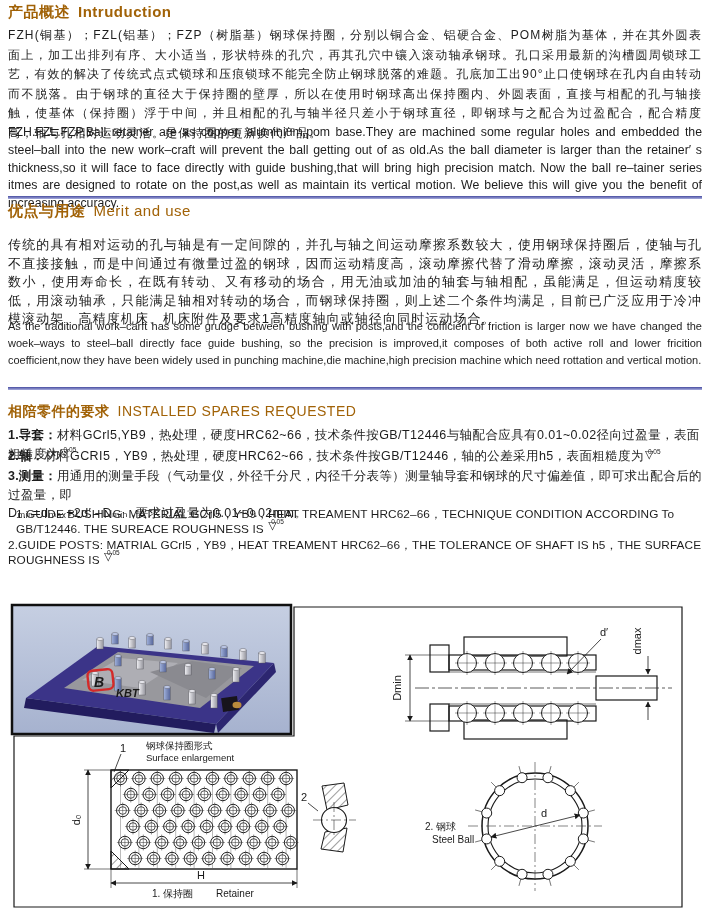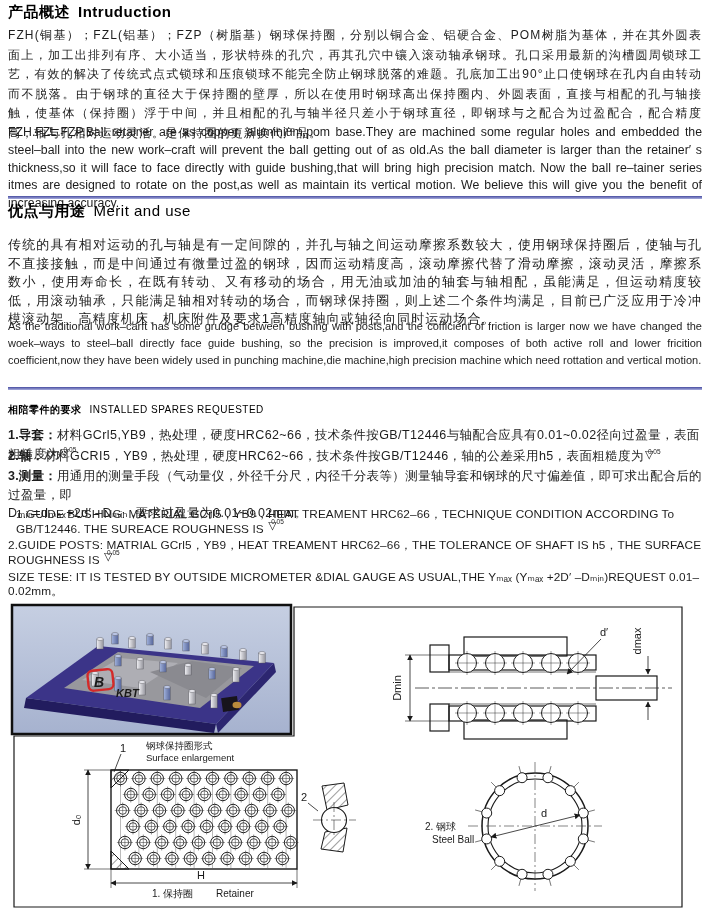--- a/index.html
+++ b/index.html
@@ -1,19 +1,19 @@
 <!DOCTYPE html>
 <html><head>
 <meta charset="utf-8">
 <style>
   html,body{margin:0;padding:0;background:#e8e8e8;}
   #page{position:relative;width:712px;height:920px;background:#fff;margin:0 auto;
         font-family:"Liberation Sans","DejaVu Sans",sans-serif;color:#1d1d1d;overflow:hidden;}
   .abs{position:absolute;left:8px;right:10px;}
-  .h1{font-size:15px;font-weight:bold;letter-spacing:.5px;color:#000000;}
+  .h1{font-size:15px;font-weight:bold;letter-spacing:.5px;color:#a16207;}
   .h-en{font-weight:bold;margin-left:8px;}
   .h-en2{font-weight:normal;margin-left:8px;}
   .cnp{font-size:12px;line-height:19.6px;text-align:justify;letter-spacing:1.1px;}
   .cnp2{font-size:13px;line-height:18.6px;text-align:justify;letter-spacing:1.1px;}
   .enp{font-size:12.3px;line-height:17.8px;text-align:justify;}
   .enp2{font-size:11px;line-height:16.8px;text-align:justify;}
   .divider{position:absolute;left:8px;right:10px;height:3px;
            background:linear-gradient(#474ca0,#a9aede);}
   .item-cn{font-size:12.5px;letter-spacing:.4px;line-height:19px;}
   .item-cn b{letter-spacing:.2px;margin-top:20px;}
@@ -48,21 +48,21 @@
   <div class="abs enp" style="top:124px;">FZH.FZL.FZP.Ball retainer are as copper, aluminium,pom base.They are machined some regular holes and embedded the steel–ball into the new work–craft will prevent the ball getting out of as old.As the ball diameter is larger than the retainer′ s thickness,so it will face to face directly with guide bushing,that will bring high precision match. Now the ball re–tainer series itmes are designed to rotate on the post,as well as maintain its vertical motion. We believe this will give you the benefit of increasing accuracy.</div>
   <div class="divider" style="top:196px;"></div>
 
   <div class="abs h1" style="top:202px;">
     <span>优点与用途</span><span class="h-en2">Merit and use</span>
   </div>
   <div class="abs cnp2" style="top:236px;">传统的具有相对运动的孔与轴是有一定间隙的，并孔与轴之间运动摩擦系数较大，使用钢球保持圈后，使轴与孔不直接接触，而是中间通过有微量过盈的钢球，因而运动精度高，滚动摩擦代替了滑动摩擦，滚动灵活，摩擦系数小，使用寿命长，在既有转动、又有移动的场合，用无油或加油的轴套与轴相配，虽能满足，但运动精度较低，用滚动轴承，只能满足轴相对转动的场合，而钢球保持圈，则上述二个条件均满足，目前已广泛应用于冷冲模滚动架、高精度机床、机床附件及要求1高精度轴向或轴径向同时运动场合。</div>
   <div class="abs enp2" style="top:318px;">As the traditional work–carft has some grudge between bushing with posts,and the cofficient of friction is larger now we have changed the woek–ways to steel–ball directly face guide bushing, so the precision  is improved,it composes of both active roll and lower fricition coefficient,now they have been widely used in punching machine,die machine,high precision machine which need rottation and vertical motion.</div>
   <div class="divider" style="top:387px;"></div>
 
-  <div class="abs h1" style="top:403px;font-size:10px;">
+  <div class="abs h1" style="top:403px;font-size:14px;">
     <span>相陪零件的要求</span><span class="h-en2">INSTALLED SPARES REQUESTED</span>
   </div>
 
   <div class="abs item-cn" style="top:426px;">
     <b>1.导套：</b><span>材料GCrl5,YB9，热处理，硬度HRC62~66，技术条件按GB/T12446与轴配合应具有0.01~0.02径向过盈量，表面粗糙度为</span><span class="rough"><span class="rv">0.05</span><span class="rg">▽</span></span>
   </div>
 
   <div class="abs item-cn" style="top:447px;">
     <b>2.轴：</b><span>材料GCRI5，YB9，热处理，硬度HRC62~66，技术条件按GB/T12446，轴的公差采用h5，表面粗糙度为</span><span class="rough"><span class="rv">0.05</span><span class="rg">▽</span></span>
   </div>
@@ -73,21 +73,20 @@
   </div>
 
   <div class="abs item-en" style="top:507px;margin-left:8px;">
     <span>1.GUIDE BUSHING: MATERIAL GCrl5，YB9，HEAT TREAMENT HRC62–66，TECHNIQUE CONDITION ACCORDING To GB/T12446. THE SUREACE ROUGHNESS IS </span><span class="rough"><span class="rv">0.05</span><span class="rg">▽</span></span>
   </div>
 
   <div class="abs item-en" style="top:538px;">
     <span>2.GUIDE POSTS: MATRIAL GCrl5，YB9，HEAT TREAMENT HRC62–66，THE TOLERANCE OF SHAFT IS h5，THE SURFACE ROUGHNESS IS </span><span class="rough"><span class="rv">0.05</span><span class="rg">▽</span></span>
   </div>
 
-  <div class="abs item-en" style="top:570px;">SIZE TESE: IT IS TESTED BY OUTSIDE MICROMETER &amp;DIAL GAUGE AS USUAL,THE Yₘₐₓ (Yₘₐₓ +2D′ –Dₘᵢₙ)REQUEST 0.01–0.02mm。</div>
 
   <svg style="position:absolute;left:0;top:598px;" width="712" height="322" viewBox="0 598 712 322">
     <defs>
       <pattern id="h45" width="6" height="6" patternUnits="userSpaceOnUse" patternTransform="rotate(45)">
         <line x1="0" y1="0" x2="0" y2="6" stroke="#3a3a3a" stroke-width="1"></line>
       </pattern>
       <marker id="arr" viewBox="0 0 10 10" refX="9" refY="5" markerWidth="7.5" markerHeight="7.5" orient="auto-start-reverse">
         <path d="M0,0 L10,5 L0,10 z" fill="#1a1a1a"></path>
       </marker>
       <linearGradient id="photoBg" x1="0" y1="0" x2="0" y2="1">

